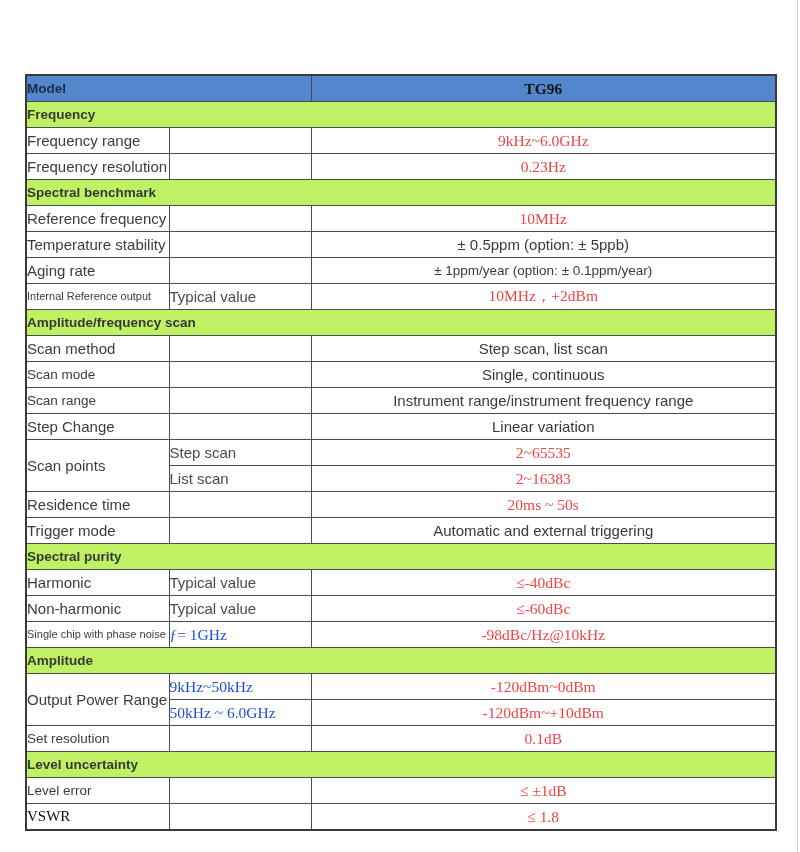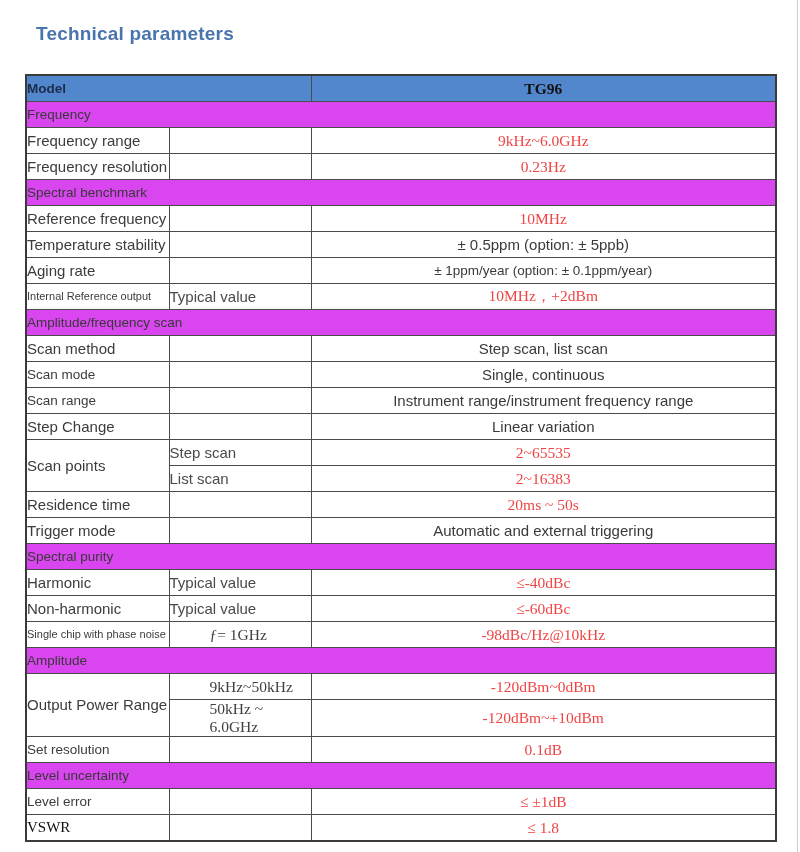--- a/index.html
+++ b/index.html
@@ -11,41 +11,40 @@
   table.spec{position:absolute;left:25px;top:74px;width:750px;border-collapse:collapse;
              table-layout:fixed;border:2px solid #3a3a3a;}
   table.spec col.c1{width:143px;} table.spec col.c2{width:142px;} table.spec col.c3{width:465px;}
   table.spec td{border:1px solid #4b4b4b;height:25px;padding:0;overflow:hidden;}
   
   td.hdr{background:#5387cd;}
   td.hdr-model{font-size:13.5px;font-weight:bold;color:#1b2c4a;padding-left:8px;}
   td.hdr-val{font-family:"Liberation Serif",serif;font-size:15.5px;font-weight:bold;
              color:#101010;text-align:center;}
   
-  td.section{background:#d946ef;font-size:13.5px;font-weight:normal;color:#383838;padding-left:8px;}
+  td.section{background:#bef264;font-size:13.5px;font-weight:bold;color:#383838;padding-left:8px;}
   
   td.lbl{font-size:15px;color:#3c3c3c;padding-left:7px;line-height:1.15;}
   td.lbl.sm{font-size:11px;}
   td.lbl.lg{font-size:13.5px;}
   td.lbl.serif{font-family:"Liberation Serif",serif;font-size:15px;color:#111;}
   
   td.cond{padding-left:8px;}
   td.cond.sans{font-size:15px;color:#4a4a4a;}
-  td.cond.serif{font-family:"Liberation Serif",serif;font-size:15.5px;color:#404040;padding-left:40px;}
+  td.cond.serif{font-family:"Liberation Serif",serif;font-size:15.5px;color:#1d4ed8;}
   
   td.val{text-align:center;}
   td.val.serif{font-family:"Liberation Serif",serif;font-size:15.5px;color:#ef4444;}
   td.val.sans{font-size:15px;color:#3a3a3a;}
   td.val.sans-sm{font-size:13.5px;color:#3a3a3a;}
 </style>
 </head>
 <body>
 
 <div class="page">
-  <div class="page-title">Technical parameters</div>
   <div class="page-edge"></div>
 
   <table class="spec">
     <colgroup>
         <col class="c1">
         <col class="c2">
         <col class="c3">
       </colgroup>
 
     <tbody>

